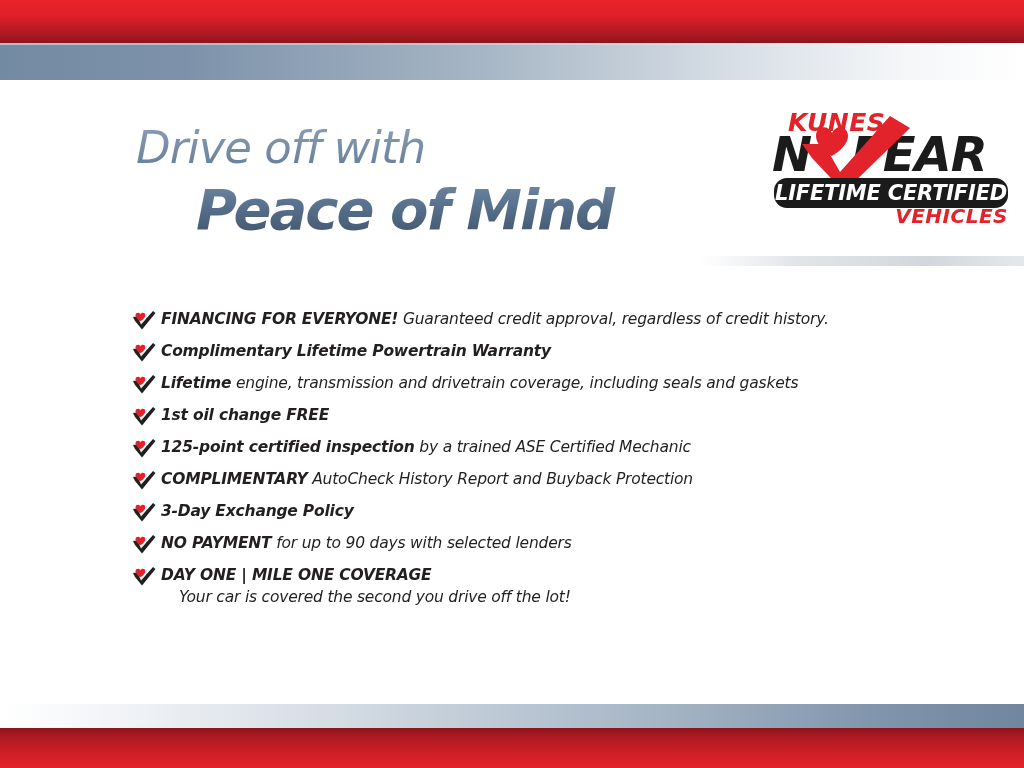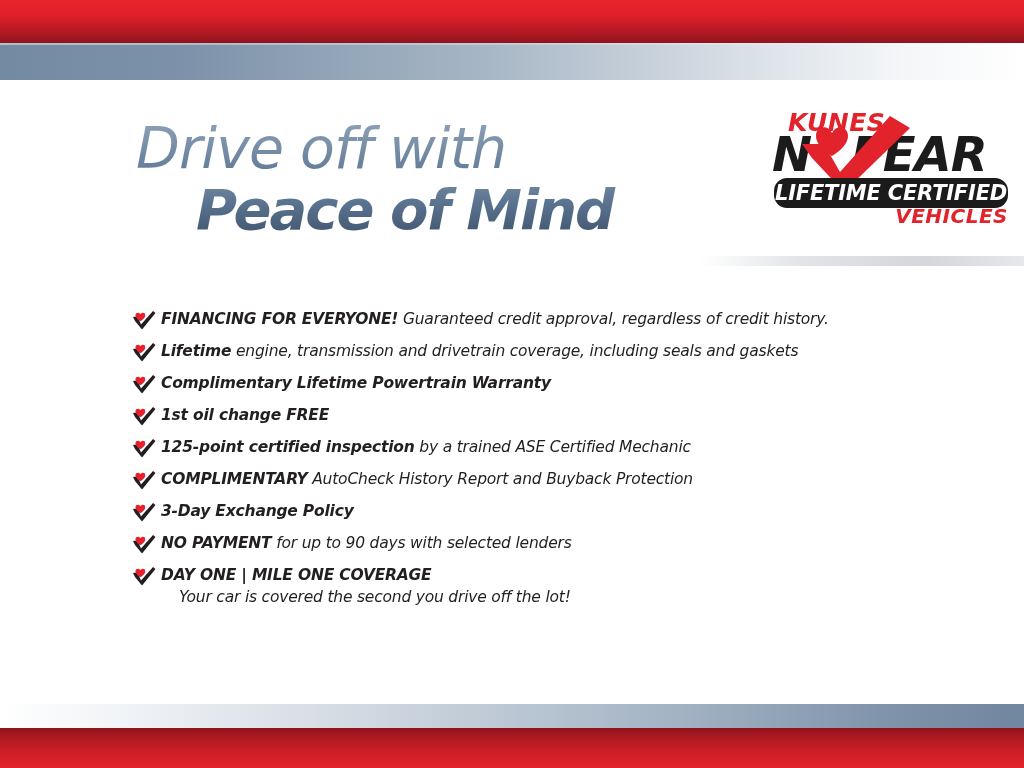--- a/index.html
+++ b/index.html
@@ -52,21 +52,21 @@
   .headline {
     position: absolute;
     left: 136px;
     top: 118px;
     width: 620px;
   }
   .headline-line1 {
     font-family: "DejaVu Sans", sans-serif;
     font-style: italic;
     font-weight: 400;
-    font-size: 57px;
+    font-size: 45px;
     line-height: 60px;
     letter-spacing: -1px;
     background: linear-gradient(to bottom, #8fa3b8 0%, #7a90a8 45%, #5d7794 100%);
     -webkit-background-clip: text;
     background-clip: text;
     color: transparent;
     -webkit-text-fill-color: transparent;
     white-space: nowrap;
   }
   .headline-line2 {
@@ -236,34 +236,34 @@
         <path d="M1 7 L5.5 6.5 L9 14.5 L21 1 L23.5 3 L10 19.5 L3 11 Z" fill="#231f20"></path>
         <path d="M3.5 5.2 C3.5 2.4, 7.2 1.9, 8.4 4.3 C9.6 1.9, 13.3 2.4, 13.3 5.2 C13.3 8.3, 8.4 11.2, 8.4 11.2 C8.4 11.2, 3.5 8.3, 3.5 5.2 Z" fill="#e2232b"></path>
       </svg>
       <div class="bullet-text"><span class="lead">FINANCING FOR EVERYONE!</span><span> Guaranteed credit approval, regardless of credit history.</span></div>
     </div>
     <div class="bullet-row">
       <svg class="bullet-icon" viewBox="0 0 24 20">
         <path d="M1 7 L5.5 6.5 L9 14.5 L21 1 L23.5 3 L10 19.5 L3 11 Z" fill="#231f20"></path>
         <path d="M3.5 5.2 C3.5 2.4, 7.2 1.9, 8.4 4.3 C9.6 1.9, 13.3 2.4, 13.3 5.2 C13.3 8.3, 8.4 11.2, 8.4 11.2 C8.4 11.2, 3.5 8.3, 3.5 5.2 Z" fill="#e2232b"></path>
       </svg>
+      <div class="bullet-text"><span class="lead">Complimentary Lifetime Powertrain Warranty</span></div>
+    </div>
+    <div class="bullet-row">
+      <svg class="bullet-icon" viewBox="0 0 24 20">
+        <path d="M1 7 L5.5 6.5 L9 14.5 L21 1 L23.5 3 L10 19.5 L3 11 Z" fill="#231f20"></path>
+        <path d="M3.5 5.2 C3.5 2.4, 7.2 1.9, 8.4 4.3 C9.6 1.9, 13.3 2.4, 13.3 5.2 C13.3 8.3, 8.4 11.2, 8.4 11.2 C8.4 11.2, 3.5 8.3, 3.5 5.2 Z" fill="#e2232b"></path>
+      </svg>
       <div class="bullet-text"><span class="lead">Lifetime</span><span> engine, transmission and drivetrain coverage, including seals and gaskets</span></div>
     </div>
     <div class="bullet-row">
       <svg class="bullet-icon" viewBox="0 0 24 20">
         <path d="M1 7 L5.5 6.5 L9 14.5 L21 1 L23.5 3 L10 19.5 L3 11 Z" fill="#231f20"></path>
         <path d="M3.5 5.2 C3.5 2.4, 7.2 1.9, 8.4 4.3 C9.6 1.9, 13.3 2.4, 13.3 5.2 C13.3 8.3, 8.4 11.2, 8.4 11.2 C8.4 11.2, 3.5 8.3, 3.5 5.2 Z" fill="#e2232b"></path>
       </svg>
-      <div class="bullet-text"><span class="lead">Complimentary Lifetime Powertrain Warranty</span></div>
-    </div>
-    <div class="bullet-row">
-      <svg class="bullet-icon" viewBox="0 0 24 20">
-        <path d="M1 7 L5.5 6.5 L9 14.5 L21 1 L23.5 3 L10 19.5 L3 11 Z" fill="#231f20"></path>
-        <path d="M3.5 5.2 C3.5 2.4, 7.2 1.9, 8.4 4.3 C9.6 1.9, 13.3 2.4, 13.3 5.2 C13.3 8.3, 8.4 11.2, 8.4 11.2 C8.4 11.2, 3.5 8.3, 3.5 5.2 Z" fill="#e2232b"></path>
-      </svg>
       <div class="bullet-text"><span class="lead">1st oil change FREE</span></div>
     </div>
     <div class="bullet-row">
       <svg class="bullet-icon" viewBox="0 0 24 20">
         <path d="M1 7 L5.5 6.5 L9 14.5 L21 1 L23.5 3 L10 19.5 L3 11 Z" fill="#231f20"></path>
         <path d="M3.5 5.2 C3.5 2.4, 7.2 1.9, 8.4 4.3 C9.6 1.9, 13.3 2.4, 13.3 5.2 C13.3 8.3, 8.4 11.2, 8.4 11.2 C8.4 11.2, 3.5 8.3, 3.5 5.2 Z" fill="#e2232b"></path>
       </svg>
       <div class="bullet-text"><span class="lead">125-point certified inspection</span><span> by a trained ASE Certified Mechanic</span></div>
     </div>
     <div class="bullet-row">

